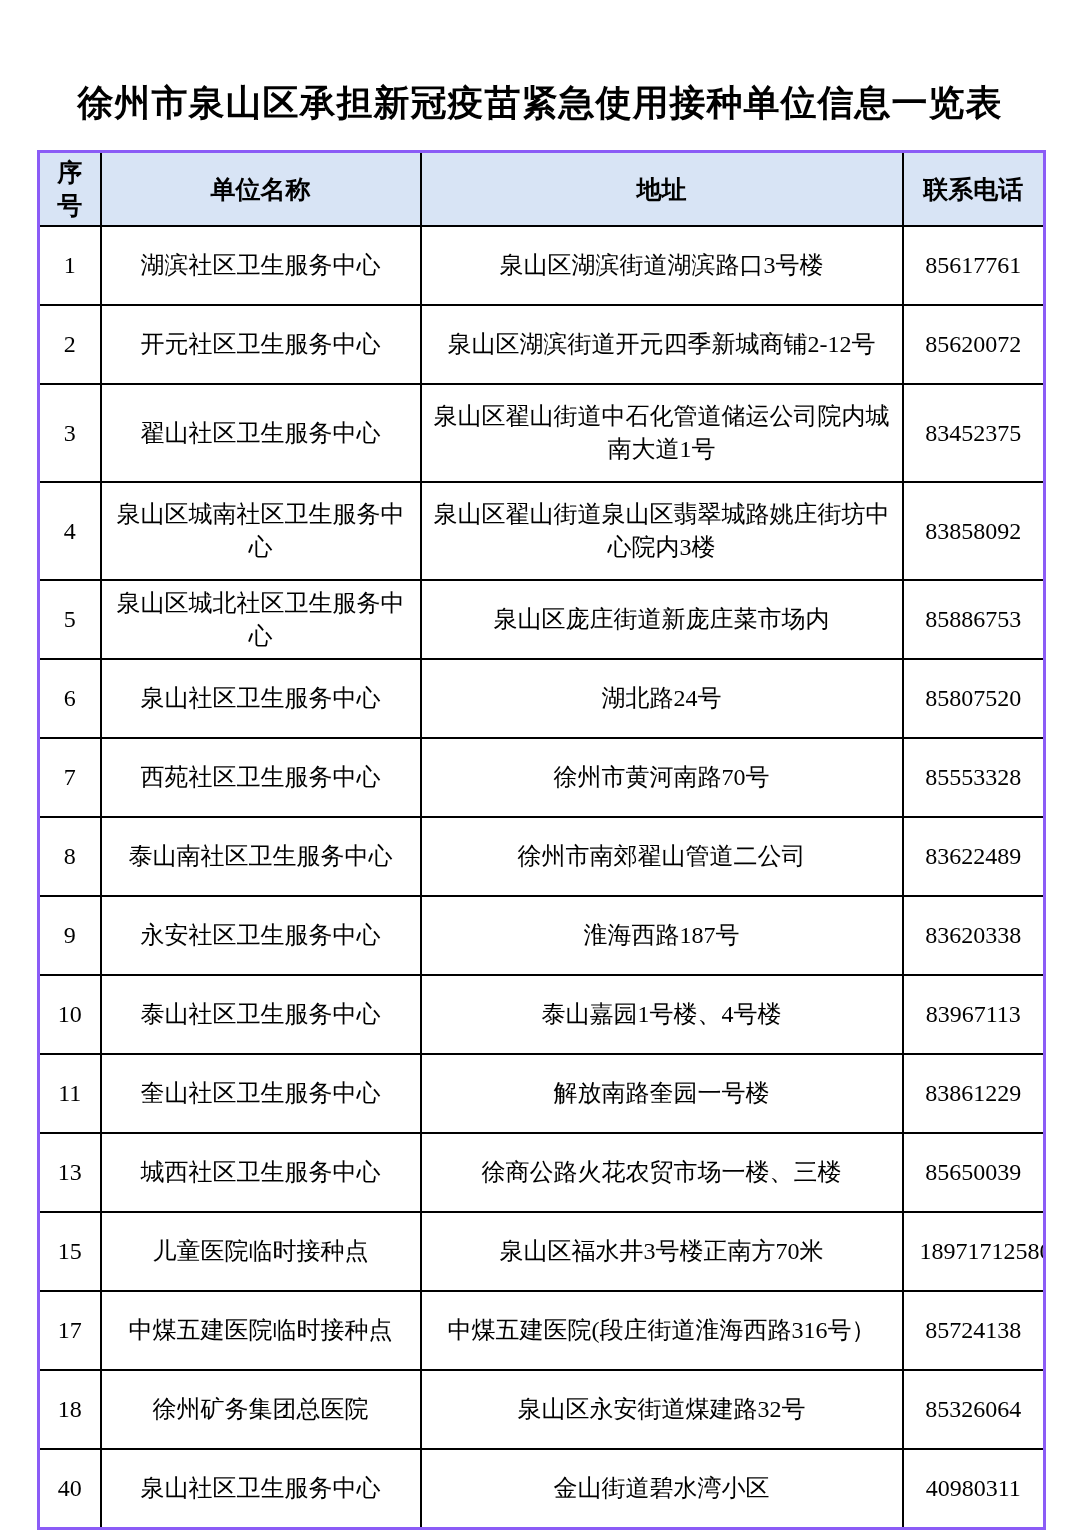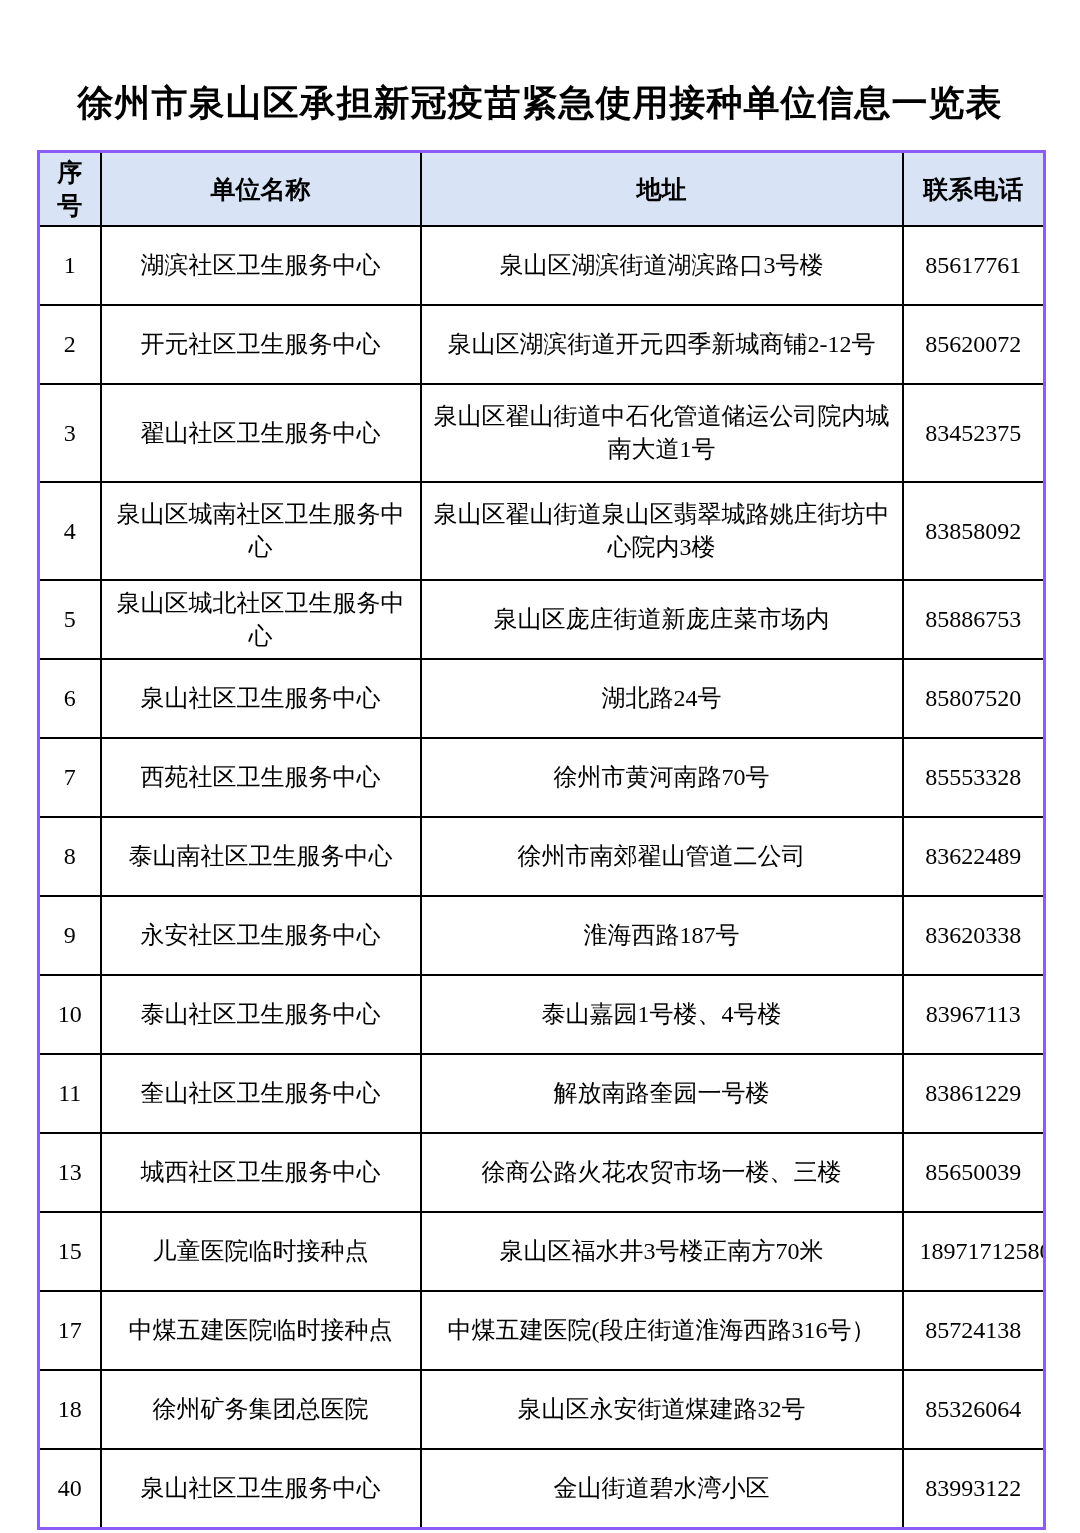--- a/index.html
+++ b/index.html
@@ -170,17 +170,17 @@
         <tr>
           <td class="c-no">18</td>
           <td class="c-name">徐州矿务集团总医院</td>
           <td class="c-address">泉山区永安街道煤建路32号</td>
           <td class="c-phone">85326064</td>
         </tr>
         <tr>
           <td class="c-no">40</td>
           <td class="c-name">泉山社区卫生服务中心</td>
           <td class="c-address">金山街道碧水湾小区</td>
-          <td class="c-phone">83993122</td>
+          <td class="c-phone">40980311</td>
         </tr>
       </tbody>
   </table>
 </div>
 
 </body></html>

